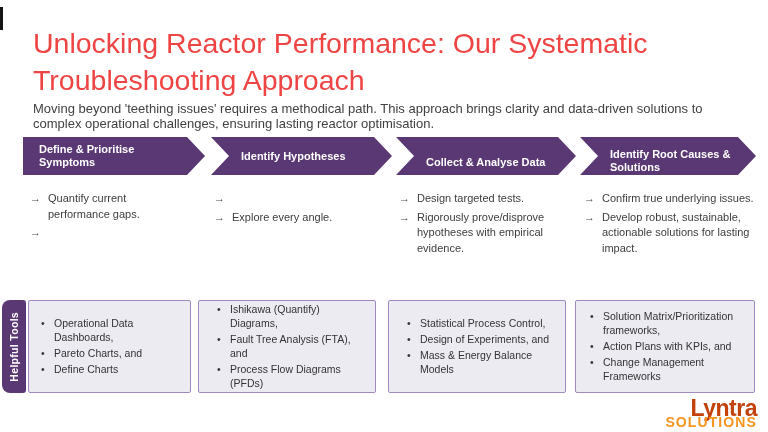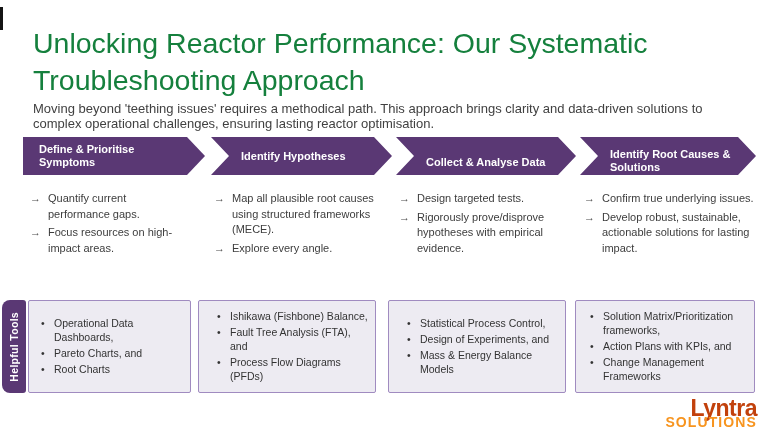--- a/index.html
+++ b/index.html
@@ -5,21 +5,21 @@
   html,body{margin:0;padding:0;}
   body{
     width:768px;height:432px;position:relative;overflow:hidden;
     background:#ffffff;
     font-family:"Liberation Sans", sans-serif;
     color:#3d3d3d;
   }
   .edge-tick{position:absolute;left:0;top:7px;width:3px;height:23px;background:#141414;}
   .title{
     position:absolute;left:33px;top:6px;width:712px;
-    font-size:28.5px;line-height:37px;color:#15803d;font-weight:400;
+    font-size:28.5px;line-height:37px;color:#ef4444;font-weight:400;
     letter-spacing:0;
   }
   .subtitle{
     position:absolute;left:33px;top:88px;width:708px;
     font-size:13px;line-height:15px;color:#414141;
   }
   
   .arrow{
     position:absolute;top:137px;height:38px;background:#5a3874;
     display:flex;align-items:center;box-sizing:border-box;
@@ -88,27 +88,25 @@
   <span>Identify Root Causes &amp; Solutions</span>
 </div>
 
 <div class="step-list" id="list-0">
   <div class="step-item">
     <span class="arrow-marker">→</span>
     <span>Quantify current performance gaps.</span>
   </div>
   <div class="step-item">
     <span class="arrow-marker">→</span>
-    <span>Focus resources on high-impact areas.</span>
   </div>
 </div>
 <div class="step-list" id="list-1">
   <div class="step-item">
     <span class="arrow-marker">→</span>
-    <span>Map all plausible root causes using structured frameworks (MECE).</span>
   </div>
   <div class="step-item">
     <span class="arrow-marker">→</span>
     <span>Explore every angle.</span>
   </div>
 </div>
 <div class="step-list" id="list-2">
   <div class="step-item">
     <span class="arrow-marker">→</span>
     <span>Design targeted tests.</span>
@@ -138,30 +136,30 @@
     <div class="tool-item">
       <span class="dot-marker">•</span>
       <span>Operational Data Dashboards,</span>
     </div>
     <div class="tool-item">
       <span class="dot-marker">•</span>
       <span>Pareto Charts, and</span>
     </div>
     <div class="tool-item">
       <span class="dot-marker">•</span>
-      <span>Root Charts</span>
+      <span>Define Charts</span>
     </div>
   </div>
 </div>
 
 <div class="tool-box" id="box-1">
   <div class="tool-list">
     <div class="tool-item">
       <span class="dot-marker">•</span>
-      <span>Ishikawa (Fishbone) Balance,</span>
+      <span>Ishikawa (Quantify) Diagrams,</span>
     </div>
     <div class="tool-item">
       <span class="dot-marker">•</span>
       <span>Fault Tree Analysis (FTA), and</span>
     </div>
     <div class="tool-item">
       <span class="dot-marker">•</span>
       <span>Process Flow Diagrams (PFDs)</span>
     </div>
   </div>

